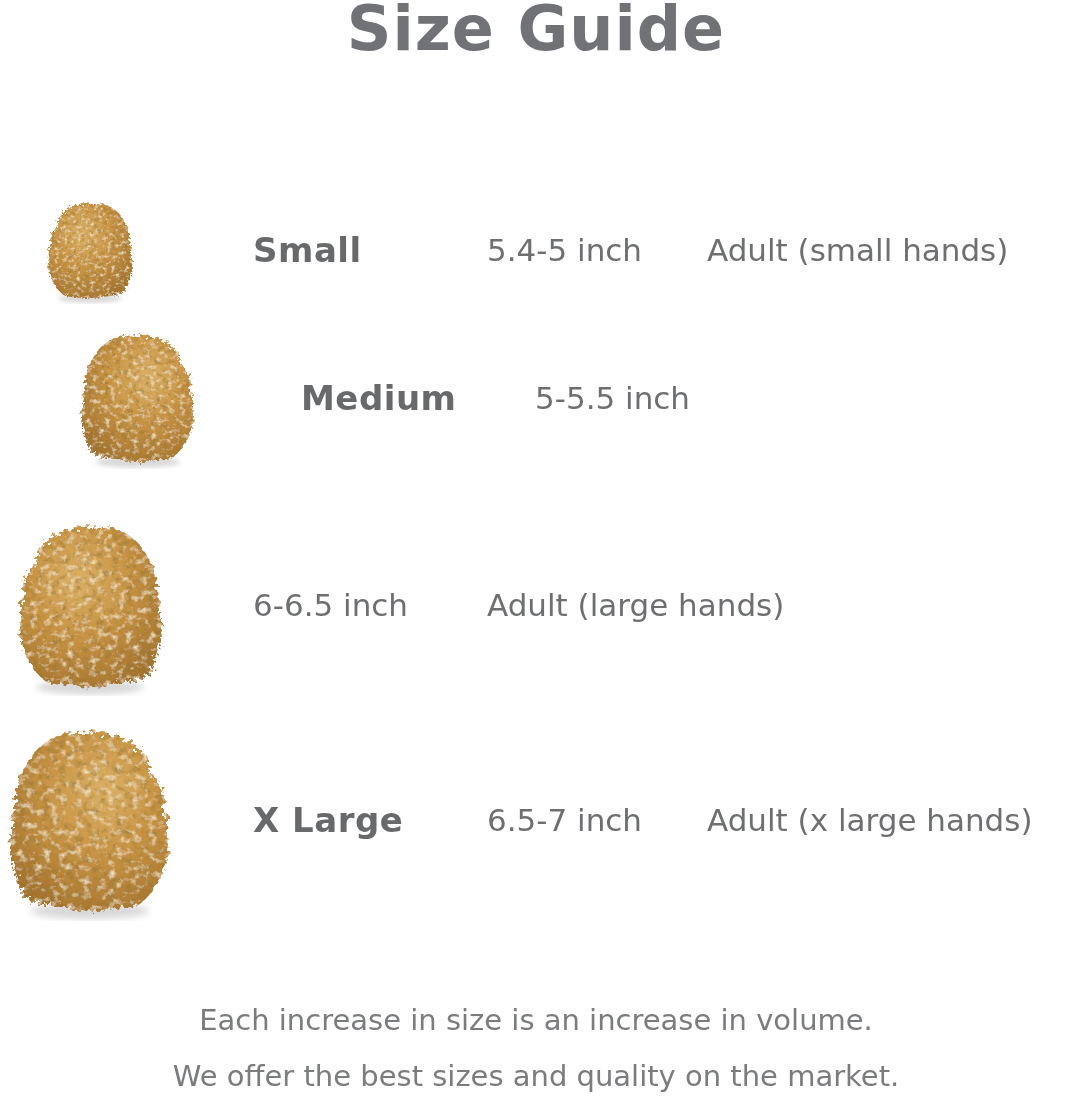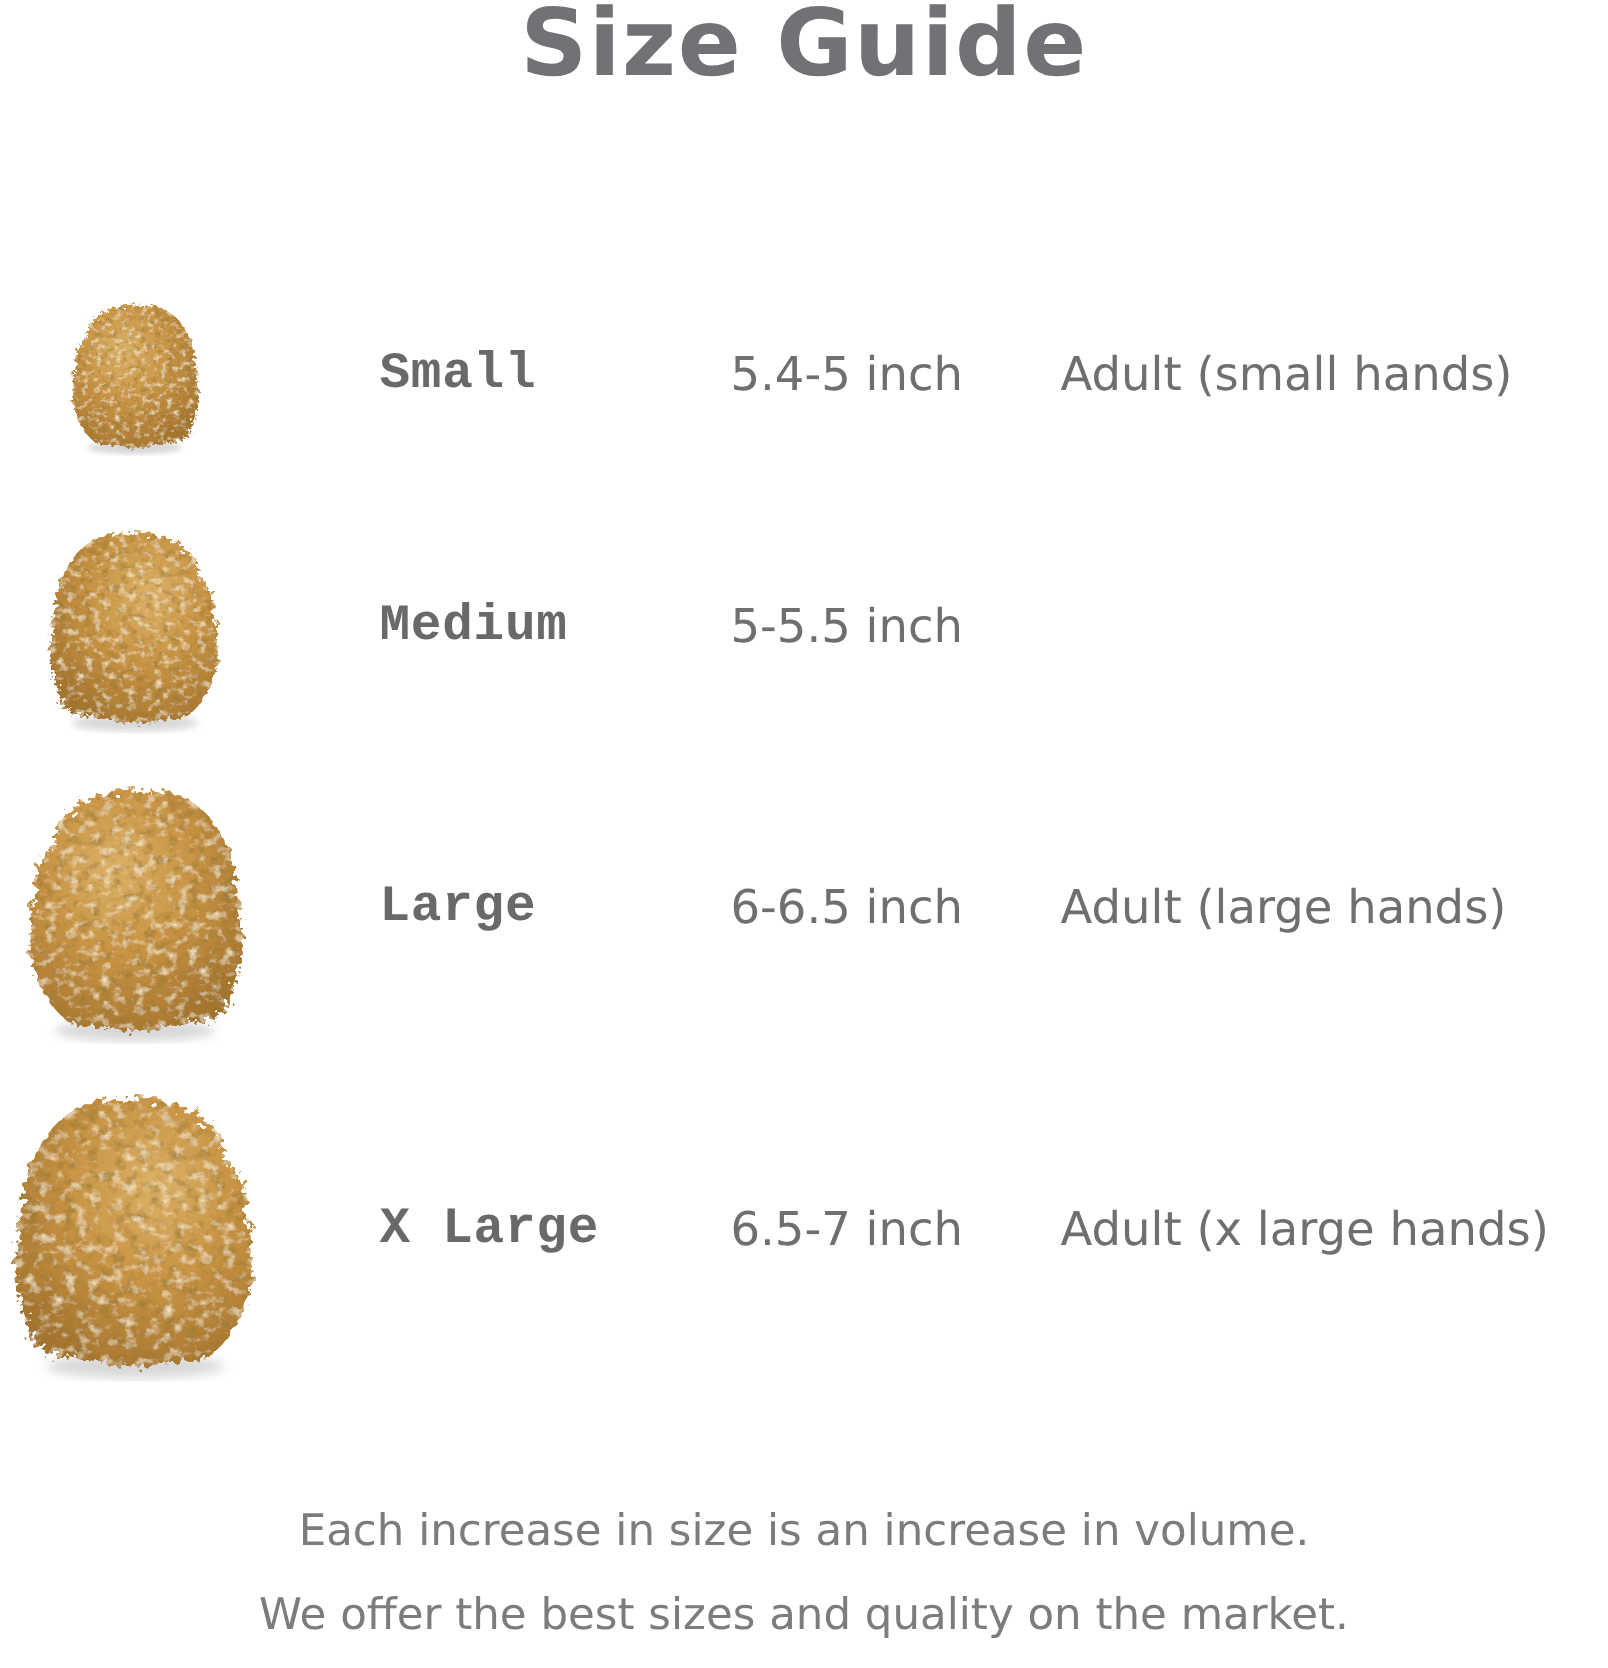--- a/index.html
+++ b/index.html
@@ -26,42 +26,41 @@
   }
   .row {
     position: absolute;
     left: 0;
     right: 0;
     display: grid;
     grid-template-columns: 253px 234px 220px 1fr;
     align-items: center;
   }
   .row-1 { top: 170px; height: 160px; }
-  .row-2 { top: 330px; height: 175px; }
+  .row-2 { top: 310px; height: 175px; margin-left: 48px; }
   .row-3 { top: 505px; height: 200px; }
   .row-4 { top: 710px; height: 220px; }
   .sponge-cell {
     width: 180px;
     display: flex;
     justify-content: center;
     align-items: center;
     justify-self: start;
   }
   .sponge { display: block; }
   .s-small  { width: 96px;  height: 108px; }
   .s-medium { width: 128px; height: 143px; }
   .s-large  { width: 162px; height: 181px; }
   .s-xlarge { width: 180px; height: 202px; }
   .flip { transform: scaleX(-1); }
   .cell.name {
     font-size: 34px;
     font-weight: 700;
     color: #68696b;
     letter-spacing: 0.5px;
-    font-family: Liberation Mono, monospace;
   }
   .cell.range {
     font-size: 31px;
     color: #6e6f71;
   }
   .cell.audience {
     font-size: 31px;
     color: #6e6f71;
     white-space: nowrap;
   }
@@ -144,21 +143,20 @@
       <div class="cell name">Medium</div>
       <div class="cell range">5-5.5 inch</div>
     </div>
 
     <div class="row row-3">
       <div class="sponge-cell">
         <svg class="sponge s-large" viewBox="0 0 100 112">
             <use href="#sponge-shape"></use>
           </svg>
       </div>
-      <div class="cell name">Large</div>
       <div class="cell range">6-6.5 inch</div>
       <div class="cell audience">Adult (large hands)</div>
     </div>
 
     <div class="row row-4">
       <div class="sponge-cell">
         <svg class="sponge s-xlarge flip" viewBox="0 0 100 112">
             <use href="#sponge-shape"></use>
           </svg>
       </div>

